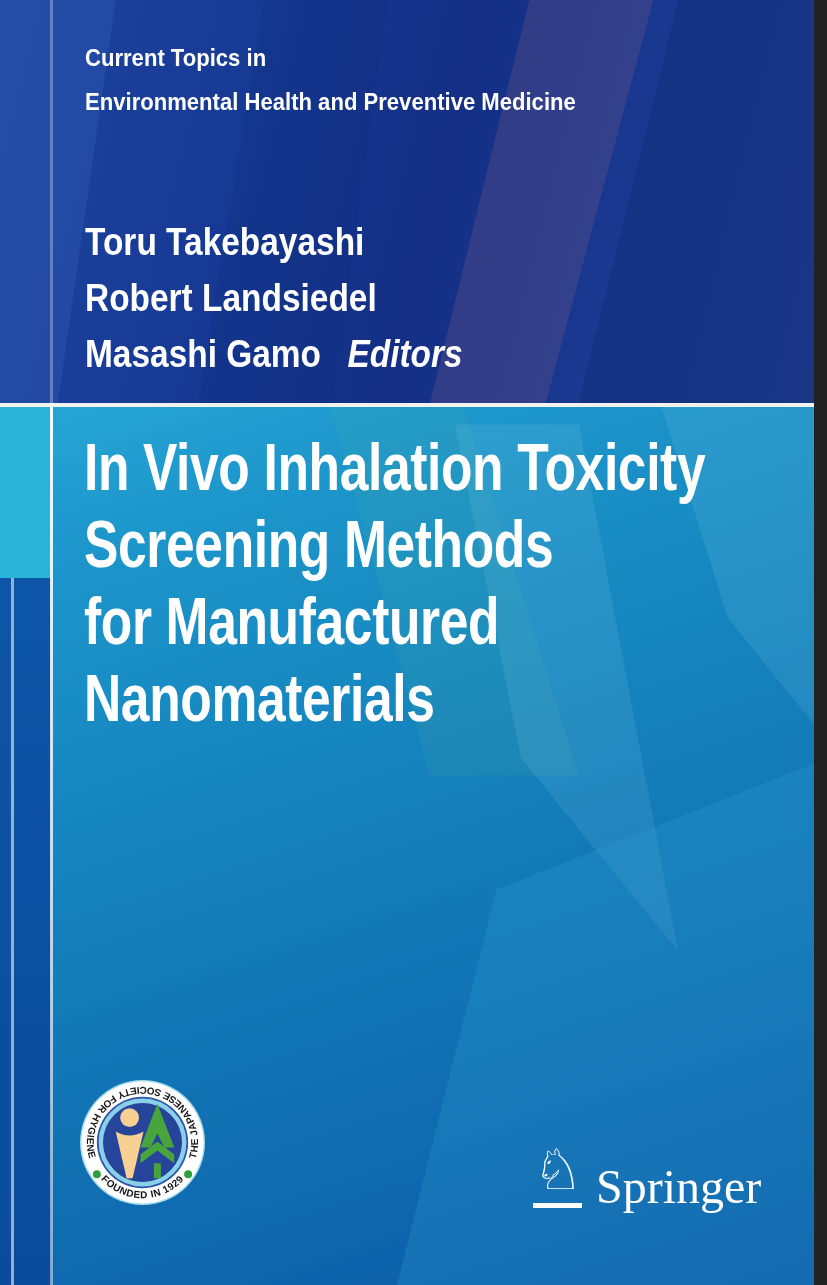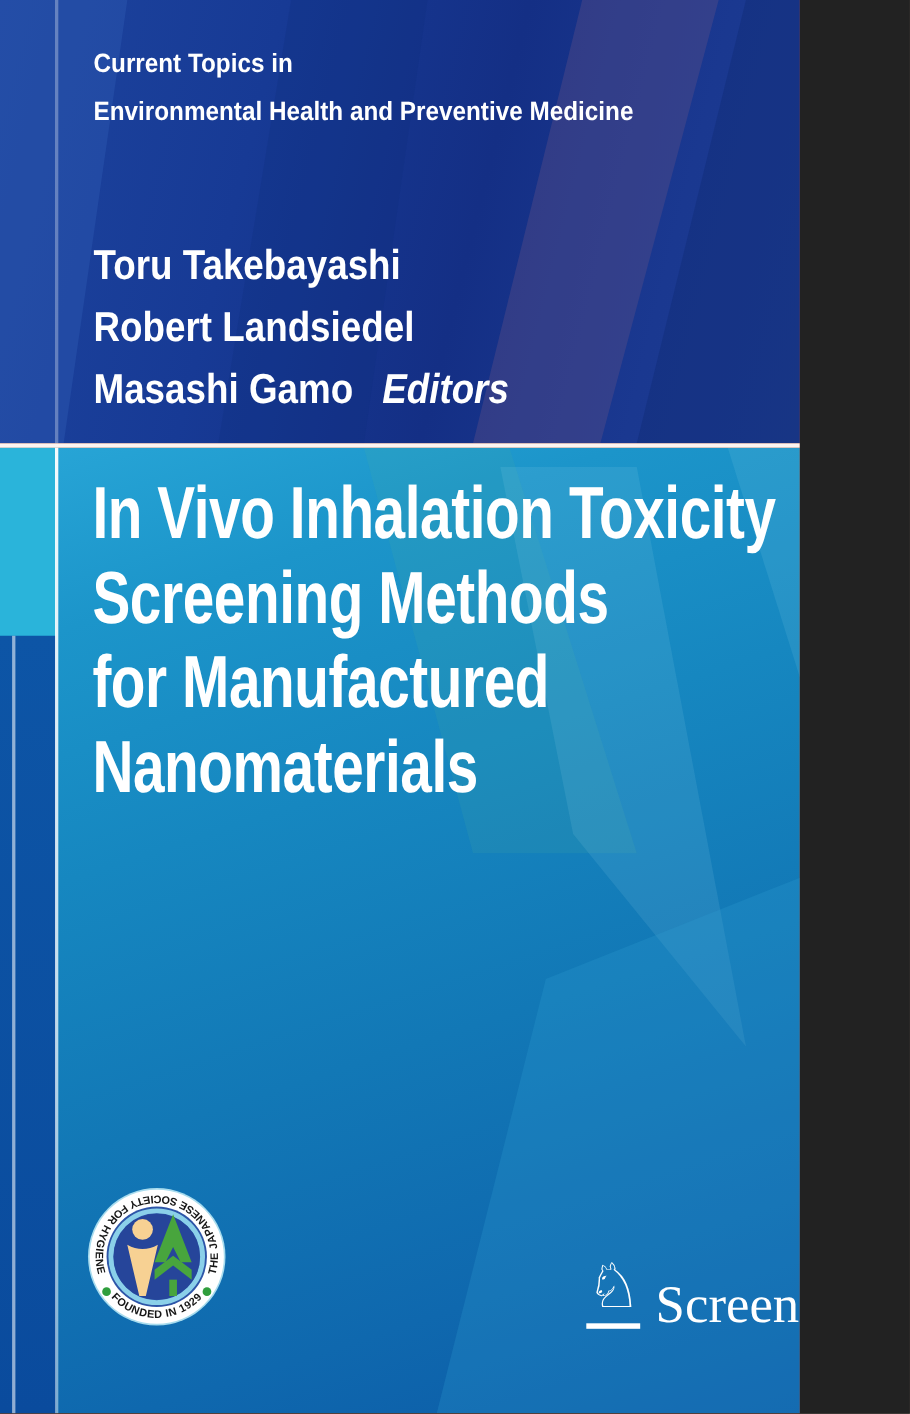--- a/index.html
+++ b/index.html
@@ -1,20 +1,20 @@
 <!DOCTYPE html>
 <html><head>
 <meta charset="utf-8">
 <style>
   * { margin:0; padding:0; box-sizing:border-box; }
   html,body { background:#222; }
   .cover {
-    position:relative; width:727px; height:1285px; overflow:hidden;
+    position:relative; width:814px; height:1285px; overflow:hidden;
     font-family:"Liberation Sans", sans-serif; color:#fff;
-    background:#c2410c;
+    background:#000000;
   }
   
   .top-band {
     position:absolute; left:0; top:0; width:827px; height:403px;
     background:linear-gradient(104deg,#1d449e 0%,#173a95 28%,#142f85 52%,#1a3890 72%,#203f92 100%);
   }
   .top-band .streak { position:absolute; inset:0; }
   .streak-purple { background:#544b87; opacity:.45; clip-path:polygon(64% 0,79% 0,66% 100%,52% 100%); }
   .streak-dark-right { background:#0f2a72; opacity:.40; clip-path:polygon(82% 0,100% 0,100% 100%,70% 100%); }
   .streak-dark-mid { background:#0e2d7c; opacity:.28; clip-path:polygon(32% 0,47% 0,40% 100%,24% 100%); }
@@ -144,16 +144,16 @@
         <textPath href="#arcBottom" startOffset="50%" text-anchor="middle">FOUNDED IN 1929</textPath>
       </text>
       <circle cx="-46" cy="32" r="4" fill="#2f9e3d"></circle>
       <circle cx="46" cy="32" r="4" fill="#2f9e3d"></circle>
     </svg>
   </div>
 
   <div>
     <div class="springer-knight">♘</div>
     <div class="springer-bar"></div>
-    <div class="springer-name">Screening</div>
+    <div class="springer-name">Springer</div>
   </div>
 
 </div>
 
 </body></html>

